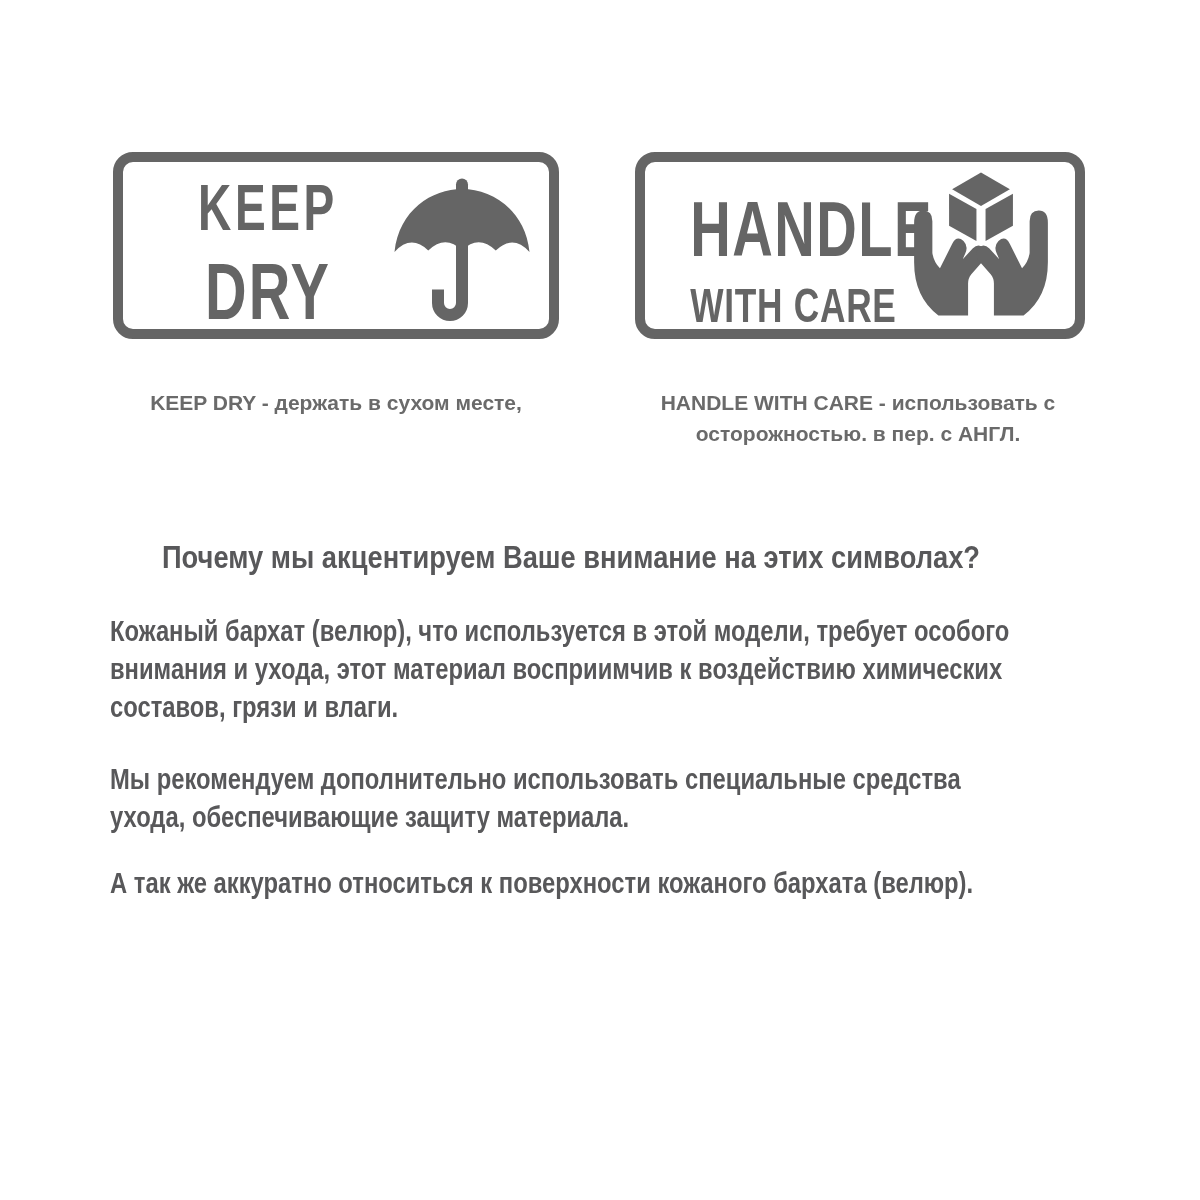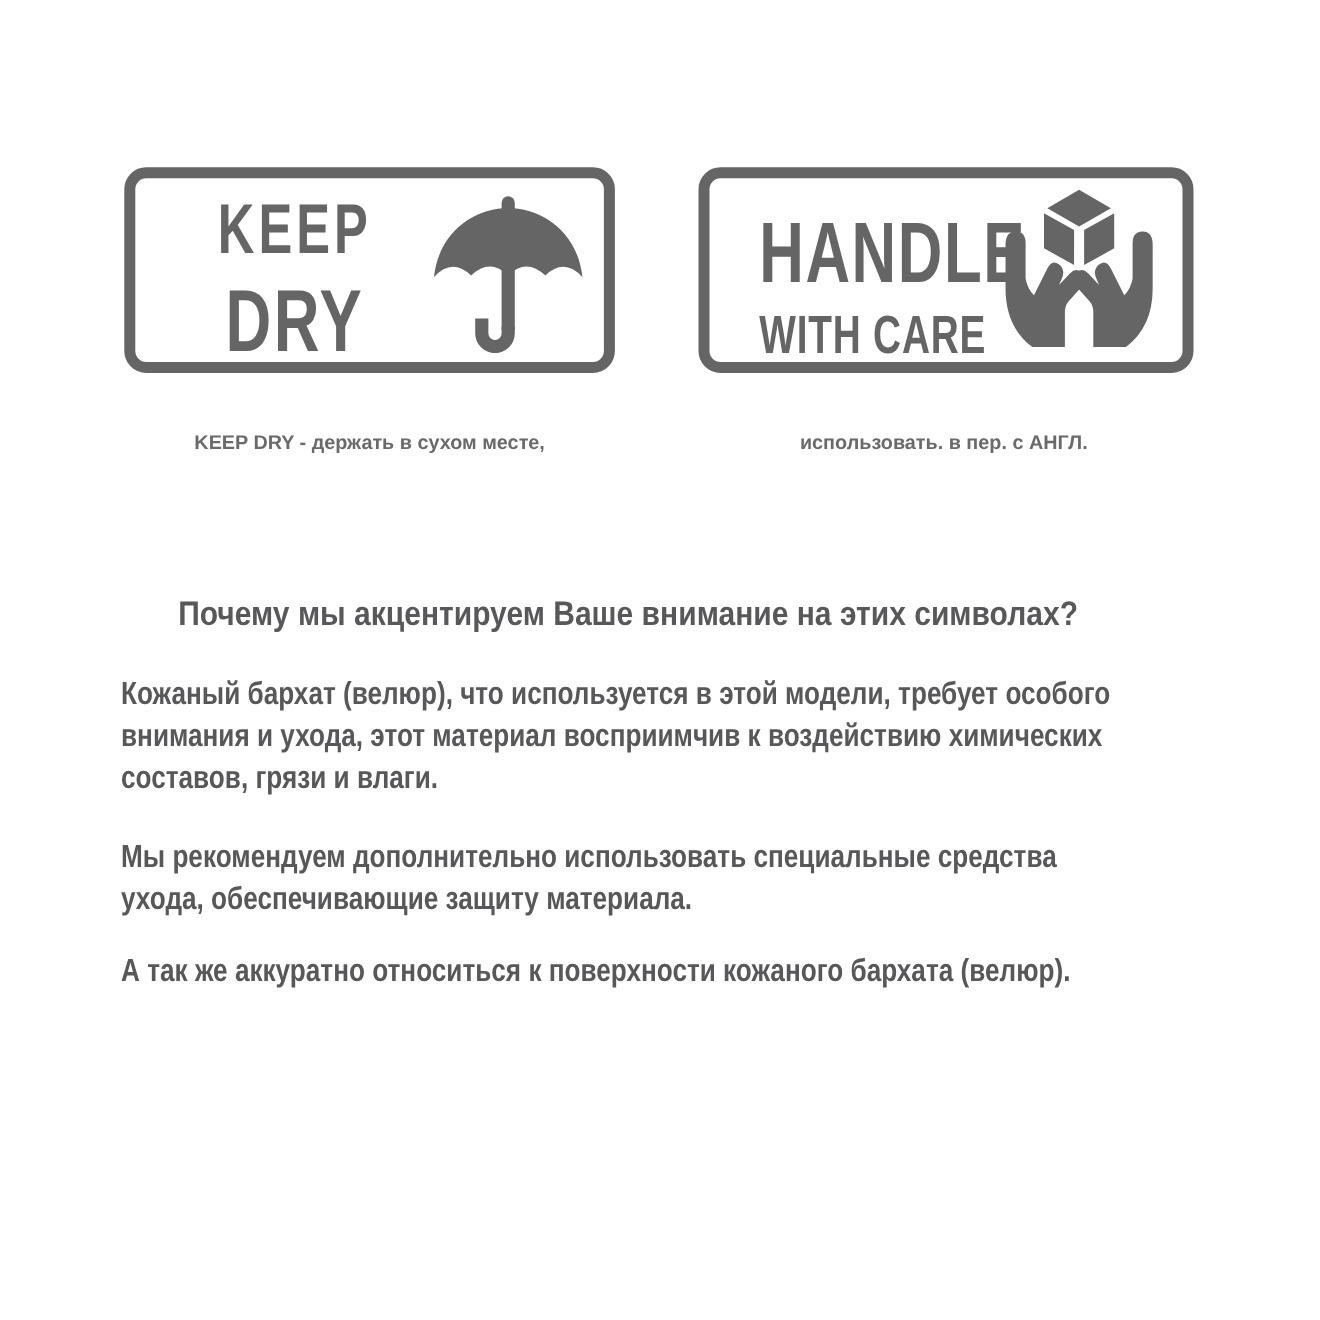--- a/index.html
+++ b/index.html
@@ -49,21 +49,21 @@
   .badge-icon svg { width: 100%; height: 100%; display: block; }
   .badge-icon path { fill: #656565; }
 
   
   .caption {
     position: absolute;
     top: 387px;
     width: 480px;
     text-align: center;
     color: #6a6a6a;
-    font-size: 18px;
+    font-size: 21px;
     font-weight: 700;
     line-height: 31px;
   }
   .caption-keep-dry { left: 96px; }
   .caption-handle   { left: 618px; }
 
   
   .heading {
     position: absolute;
     left: 162px;
@@ -130,21 +130,22 @@
 
         <path transform="translate(100 0) scale(-1 1)" d="M6 36 Q6 28 12 28 Q18 28 18 35 L18 56 Q19 62 23 66 L31 50 Q34 44 38.5 48 Q42 51.5 39.5 56.5 L38 60 L44.5 53 Q48.5 49 52 53 Q55 57 51 61.5 L43.5 70 Q41.5 72.5 41.5 76 L41.5 97 L22 97 Q6 85 6 62 Z"></path>
       </svg>
     </div>
   </div>
 
   <div class="caption caption-keep-dry">
     <div>KEEP DRY - держать в сухом месте,</div>
   </div>
   <div class="caption caption-handle">
-    <div>использовать. в пер. с АНГЛ.</div>
+    <div>HANDLE WITH CARE - использовать с</div>
+    <div>осторожностью. в пер. с АНГЛ.</div>
   </div>
 
   <div class="heading">Почему мы акцентируем Ваше внимание на этих символах?</div>
 
   <div class="para para-1">
     <div>Кожаный бархат (велюр), что используется в этой модели, требует особого</div>
     <div>внимания и ухода, этот материал восприимчив к воздействию химических</div>
     <div>составов, грязи и влаги.</div>
   </div>
   <div class="para para-2">

